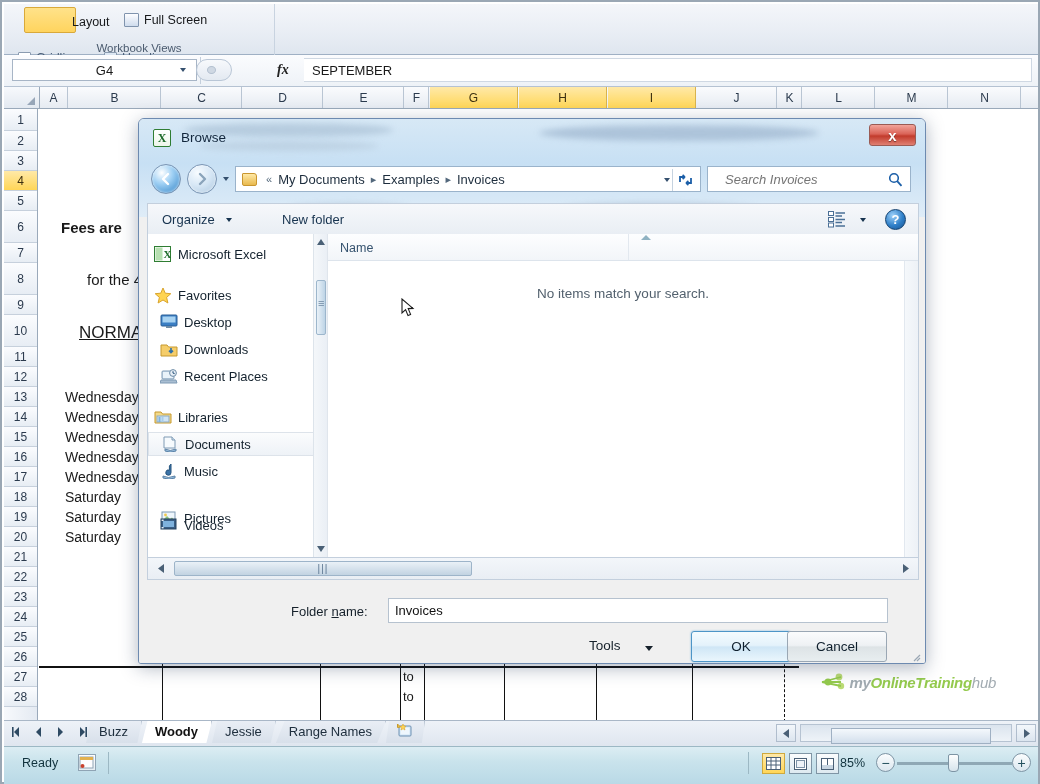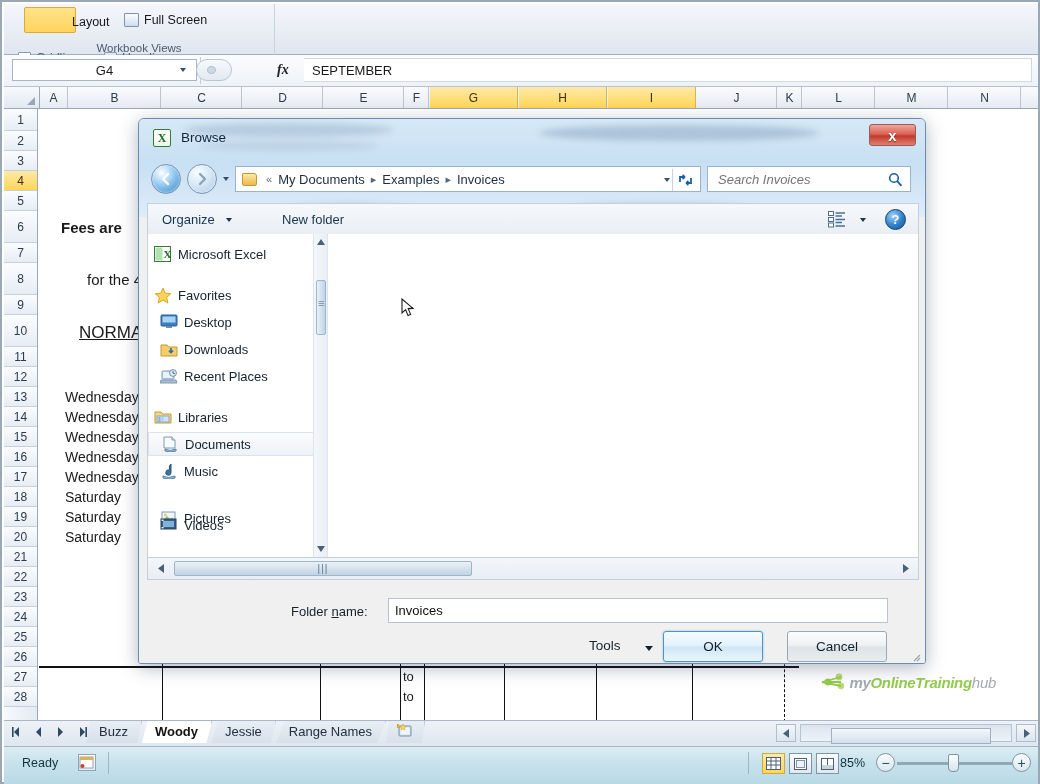--- a/index.html
+++ b/index.html
@@ -169,21 +169,21 @@
                 background:linear-gradient(180deg,#ffe9a6,#e8b94e); border:1px solid #c9962f;
                 border-radius:1px 3px 2px 2px; }
   .crumb { font-size:13px; color:#1d2d3d; padding:0 1px; }
   .crumb-sep { color:#53687c; padding:0 5px; font-size:11px; }
   .addr-caret { position:absolute; right:30px; top:11px; }
   .addr-refresh { position:absolute; right:4px; top:4px; width:22px; height:18px;
                   display:flex; align-items:center; justify-content:center; color:#1c5fa8; font-size:14px; }
   .addr-divider { position:absolute; right:27px; top:2px; width:1px; height:22px; background:#c6d3e0; }
   .searchbox { position:absolute; left:568px; top:5px; width:204px; height:26px;
                background:#fff; border:1px solid #9ab3cb; display:flex; align-items:center; }
-  .searchbox input { border:none; outline:none; width:168px; margin-left:8px;
+  .searchbox input { border:none; outline:none; width:168px; margin-left:15px;
                      font-family:"Liberation Sans", sans-serif; font-size:13px;
                      font-style:italic; color:#15803d; background:transparent; }
   .search-ico { position:absolute; right:7px; top:5px; width:15px; height:15px; }
 
   .toolbar { position:absolute; left:8px; top:84px; width:772px; height:32px;
              background:linear-gradient(180deg,#f6f8fb,#e9eef4);
              border:1px solid #c3cfdd; border-bottom-color:#b4c2d2; }
   .tb-item { position:absolute; top:8px; font-size:13px; color:#17334f; }
   .tb-caret { position:absolute; width:0; height:0; border-left:3.5px solid transparent;
               border-right:3.5px solid transparent; border-top:4px solid #17334f; }
@@ -242,21 +242,21 @@
   .fn-label u { text-decoration:underline; }
   .fn-input { position:absolute; left:249px; top:17px; width:500px; height:25px;
               background:#fff; border:1px solid #b6c2cf; display:flex; align-items:center;
               padding-left:6px; font-size:13px; color:#111; }
   .tools-btn { position:absolute; left:450px; top:57px; font-size:13.5px; color:#16212b; }
   .tools-caret { position:absolute; left:506px; top:65px; width:0; height:0;
                  border-left:4px solid transparent; border-right:4px solid transparent;
                  border-top:5px solid #16212b; }
   .btn { position:absolute; top:50px; width:100px; height:31px; border-radius:3px;
          display:flex; align-items:center; justify-content:center; font-size:13.5px; color:#10202e; }
-  .btn-ok { left:524px; border:1px solid #4d95c7;
+  .btn-ok { left:552px; border:1px solid #4d95c7;
             background:linear-gradient(180deg,#f4fbfe 0%,#e4f2fb 46%,#cfe6f6 52%,#eaf6fd 100%);
             box-shadow:0 0 2px rgba(80,160,220,.8); }
   .btn-cancel { left:648px; border:1px solid #9aa7b4;
                 background:linear-gradient(180deg,#fbfcfd 0%,#eef1f4 46%,#dde3e6 52%,#e8eef0 100%); }
   .resize-grip { position:absolute; right:4px; bottom:3px; width:9px; height:9px; }
 
   
   .cursor { position:absolute; left:399px; top:296px; width:14px; height:20px; pointer-events:none; }
 </style>
 </head>
@@ -781,20 +781,29 @@
           </div>
           <div class="nps-thumb"></div>
           <div class="nps-arrow" style="bottom:1px;">
             <svg width="8" height="6" viewBox="0 0 8 6">
                   <path d="M4 6 L0 0 L8 0 Z" fill="#4a6076"></path>
                 </svg>
           </div>
         </div>
       </div>
 
+      <div class="filepane">
+        <div class="fp-hdr">
+          <div class="fp-hdr-name">Name</div>
+          <div class="fp-sortmark"></div>
+          <div class="fp-hdr-sep" style="left:300px;"></div>
+        </div>
+        <div class="fp-empty">No items match your search.</div>
+        <div class="fp-vscroll"></div>
+      </div>
     </div>
 
     <div class="hscroll-row">
       <div class="hsr-arrow" style="left:5px;">
         <svg width="6" height="9" viewBox="0 0 6 9">
               <path d="M6 0 L0 4.5 L6 9 Z" fill="#4a6076"></path>
             </svg>
       </div>
       <div class="hsr-thumb">|||</div>
       <div class="hsr-arrow" style="right:5px;">

